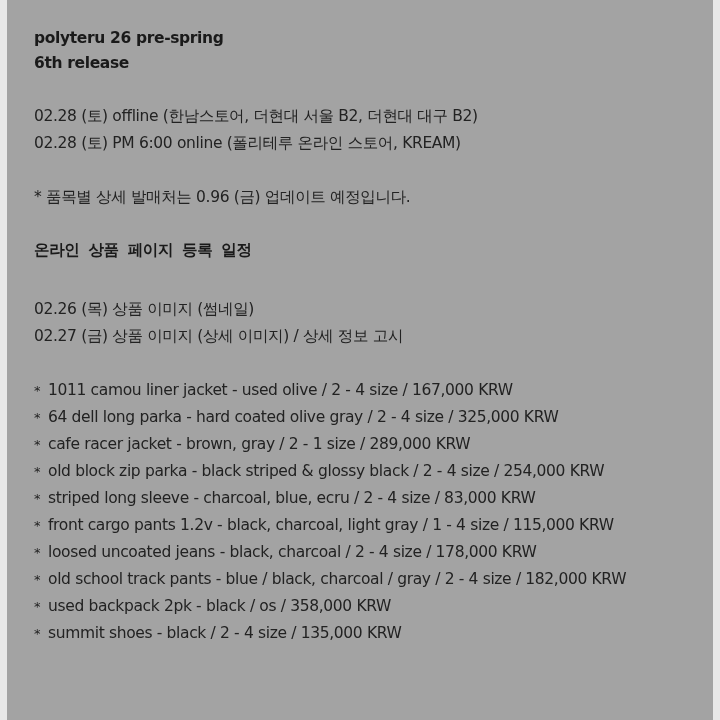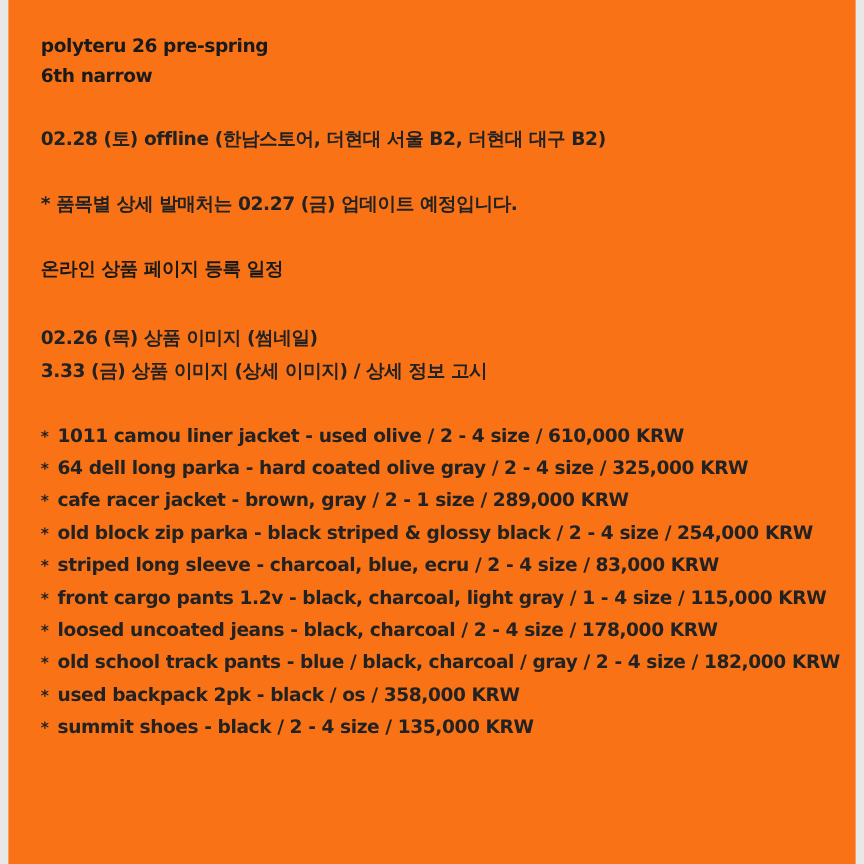--- a/index.html
+++ b/index.html
@@ -9,93 +9,94 @@
       height: 720px;
       overflow: hidden;
       background: #e8e8e8;
     }
     .page {
       position: absolute;
       left: 7px;
       top: 0;
       width: 706px;
       height: 720px;
-      background: #f97316;
+      background: #a3a3a3;
     }
     .content {
       position: absolute;
       left: 27px;
       top: 26px;
       right: 0;
       font-family: "DejaVu Sans", sans-serif;
       color: #222222;
       font-size: 15.5px;
       letter-spacing: -0.35px;
     }
     .line {
       height: 27px;
       line-height: 27px;
       white-space: nowrap;
-      font-weight: bold;
     }
     .title .line {
       height: 25px;
       line-height: 25px;
       font-weight: bold;
       font-size: 15.5px;
       color: #1a1a1a;
     }
     .gap { height: 27px; }
     .gap-lg { height: 31px; }
     .heading {
       font-weight: bold;
       color: #1a1a1a;
+      font-family: Liberation Mono, monospace;
     }
     .bullet-mark {
       display: inline-block;
       width: 14px;
       font-size: 13px;
     }
   </style>
 </head>
 <body>
 
 <div class="page">
   <div class="content">
 
     <div class="title">
       <div class="line">polyteru 26 pre-spring</div>
-      <div class="line">6th narrow</div>
+      <div class="line">6th release</div>
     </div>
 
     <div class="gap"></div>
 
     <div>
       <div class="line">02.28 (토) offline (한남스토어, 더현대 서울 B2, 더현대 대구 B2)</div>
+      <div class="line">02.28 (토) PM 6:00 online (폴리테루 온라인 스토어, KREAM)</div>
     </div>
 
     <div class="gap"></div>
 
-    <div class="line">* 품목별 상세 발매처는 02.27 (금) 업데이트 예정입니다.</div>
+    <div class="line">* 품목별 상세 발매처는 0.96 (금) 업데이트 예정입니다.</div>
 
     <div class="gap"></div>
 
     <div class="line heading">온라인 상품 페이지 등록 일정</div>
 
     <div class="gap-lg"></div>
 
     <div>
       <div class="line">02.26 (목) 상품 이미지 (썸네일)</div>
-      <div class="line">3.33 (금) 상품 이미지 (상세 이미지) / 상세 정보 고시</div>
+      <div class="line">02.27 (금) 상품 이미지 (상세 이미지) / 상세 정보 고시</div>
     </div>
 
     <div class="gap"></div>
 
     <div>
-      <div class="line"><span class="bullet-mark">*</span><span>1011 camou liner jacket - used olive / 2 - 4 size / 610,000 KRW</span></div>
+      <div class="line"><span class="bullet-mark">*</span><span>1011 camou liner jacket - used olive / 2 - 4 size / 167,000 KRW</span></div>
       <div class="line"><span class="bullet-mark">*</span><span>64 dell long parka - hard coated olive gray / 2 - 4 size / 325,000 KRW</span></div>
       <div class="line"><span class="bullet-mark">*</span><span>cafe racer jacket - brown, gray / 2 - 1 size / 289,000 KRW</span></div>
       <div class="line"><span class="bullet-mark">*</span><span>old block zip parka - black striped &amp; glossy black /  2 - 4 size / 254,000 KRW</span></div>
       <div class="line"><span class="bullet-mark">*</span><span>striped long sleeve - charcoal, blue, ecru / 2 - 4 size / 83,000 KRW</span></div>
       <div class="line"><span class="bullet-mark">*</span><span>front cargo pants 1.2v - black, charcoal, light gray / 1 - 4 size / 115,000 KRW</span></div>
       <div class="line"><span class="bullet-mark">*</span><span>loosed uncoated jeans - black, charcoal / 2 - 4 size / 178,000 KRW</span></div>
       <div class="line"><span class="bullet-mark">*</span><span>old school track pants - blue / black, charcoal / gray / 2 - 4 size / 182,000 KRW</span></div>
       <div class="line"><span class="bullet-mark">*</span><span>used backpack 2pk - black / os / 358,000 KRW</span></div>
       <div class="line"><span class="bullet-mark">*</span><span>summit shoes - black / 2 - 4 size / 135,000 KRW</span></div>
     </div>

